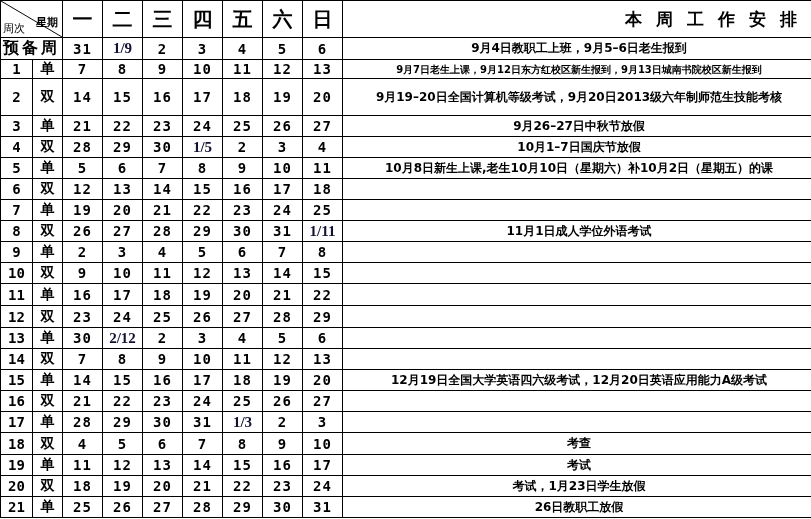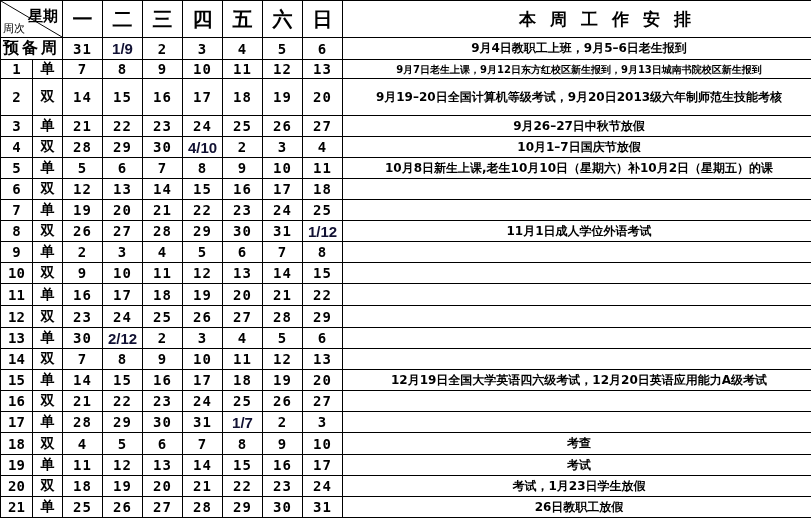--- a/index.html
+++ b/index.html
@@ -17,27 +17,27 @@
       border: 1.5px solid #000;
       padding: 0;
       text-align: center;
       vertical-align: middle;
       overflow: hidden;
       white-space: nowrap;
       font-weight: bold;
     }
     .hdr-row { height: 37px; }
     .hdr-row th { font-size: 20px; font-weight: normal; }
-    .hdr-row th.plan-head { font-size: 17px; font-weight: bold; letter-spacing: 14px; text-align: center; padding-left: 70px; }
+    .hdr-row th.plan-head { font-size: 17px; font-weight: bold; letter-spacing: 14px; text-align: right; padding-left: 70px; }
     .diag-cell { position: relative; }
     .diag-cell svg { position: absolute; left: 0; top: 0; width: 100%; height: 100%; }
-    .diag-top { position: absolute; right: 4px; top: 6px; font-size: 15px; font-weight: bold; }
+    .diag-top { position: absolute; right: 4px; top: 14px; font-size: 11px; font-weight: bold; }
     .diag-bot { position: absolute; left: 2px; bottom: 1px; font-size: 11px; font-weight: normal; }
     .num { font-size: 14px; font-family: "DejaVu Sans Mono", "Liberation Mono", monospace; letter-spacing: 1px; }
-    .hl { font-family: Liberation Sans, sans-serif; font-size: 15px; color: #111133; letter-spacing: 0; }
+    .hl { font-family: Liberation Serif, serif; font-size: 15px; color: #111133; letter-spacing: 0; }
     .wk { font-size: 14px; font-family: "DejaVu Sans Mono", "Liberation Mono", monospace; }
     .par { font-size: 14px; }
     .plan { text-align: center; padding-left: 4px !important; font-size: 12px; white-space: normal !important; line-height: 17px; }
     .plan.small { font-size: 10px; white-space: nowrap !important; }
     .pre-label { font-size: 16px; letter-spacing: 3px; }
   </style>
 </head>
 <body>
 
 <table class="cal">
@@ -119,21 +119,21 @@
         <td class="num">26</td>
         <td class="num">27</td>
         <td class="plan">9月26–27日中秋节放假</td>
       </tr>
       <tr style="height: 21px;">
         <td class="wk">4</td>
         <td class="par">双</td>
         <td class="num">28</td>
         <td class="num">29</td>
         <td class="num">30</td>
-        <td class="num hl">4/10</td>
+        <td class="num hl">1/5</td>
         <td class="num">2</td>
         <td class="num">3</td>
         <td class="num">4</td>
         <td class="plan">10月1–7日国庆节放假</td>
       </tr>
       <tr style="height: 21px;">
         <td class="wk">5</td>
         <td class="par">单</td>
         <td class="num">5</td>
         <td class="num">6</td>
@@ -170,21 +170,21 @@
       </tr>
       <tr style="height: 21px;">
         <td class="wk">8</td>
         <td class="par">双</td>
         <td class="num">26</td>
         <td class="num">27</td>
         <td class="num">28</td>
         <td class="num">29</td>
         <td class="num">30</td>
         <td class="num">31</td>
-        <td class="num hl">1/12</td>
+        <td class="num hl">1/11</td>
         <td class="plan">11月1日成人学位外语考试</td>
       </tr>
       <tr style="height: 21px;">
         <td class="wk">9</td>
         <td class="par">单</td>
         <td class="num">2</td>
         <td class="num">3</td>
         <td class="num">4</td>
         <td class="num">5</td>
         <td class="num">6</td>
@@ -276,21 +276,21 @@
         <td class="num">27</td>
         <td class="plan"></td>
       </tr>
       <tr style="height: 21px;">
         <td class="wk">17</td>
         <td class="par">单</td>
         <td class="num">28</td>
         <td class="num">29</td>
         <td class="num">30</td>
         <td class="num">31</td>
-        <td class="num hl">1/7</td>
+        <td class="num hl">1/3</td>
         <td class="num">2</td>
         <td class="num">3</td>
         <td class="plan"></td>
       </tr>
       <tr style="height: 22px;">
         <td class="wk">18</td>
         <td class="par">双</td>
         <td class="num">4</td>
         <td class="num">5</td>
         <td class="num">6</td>

